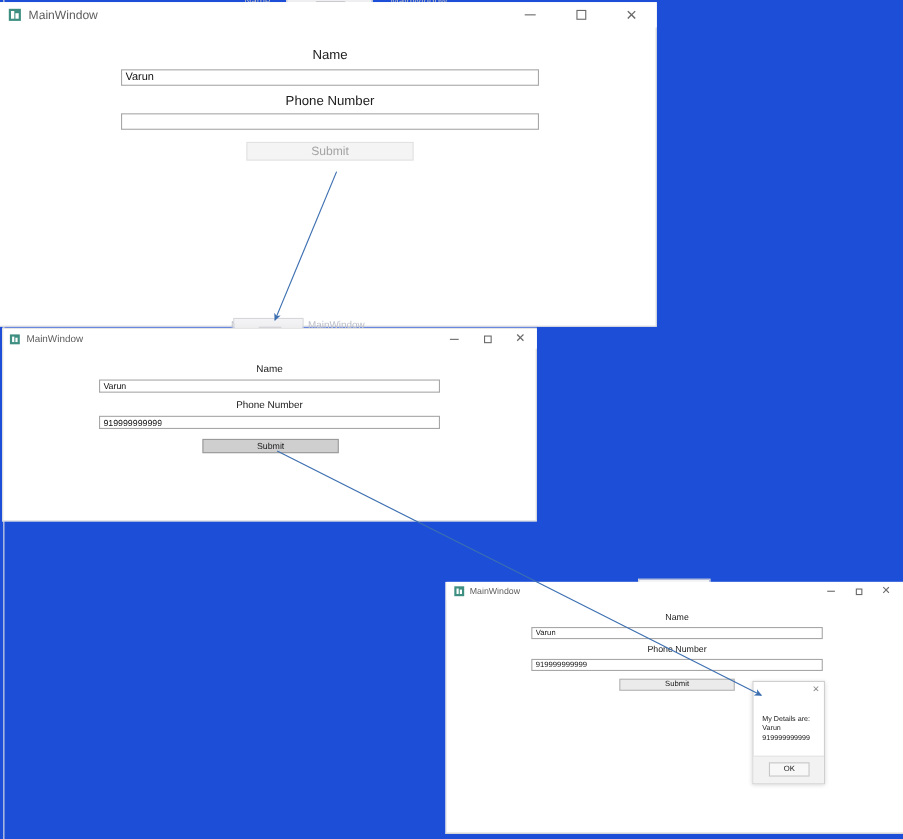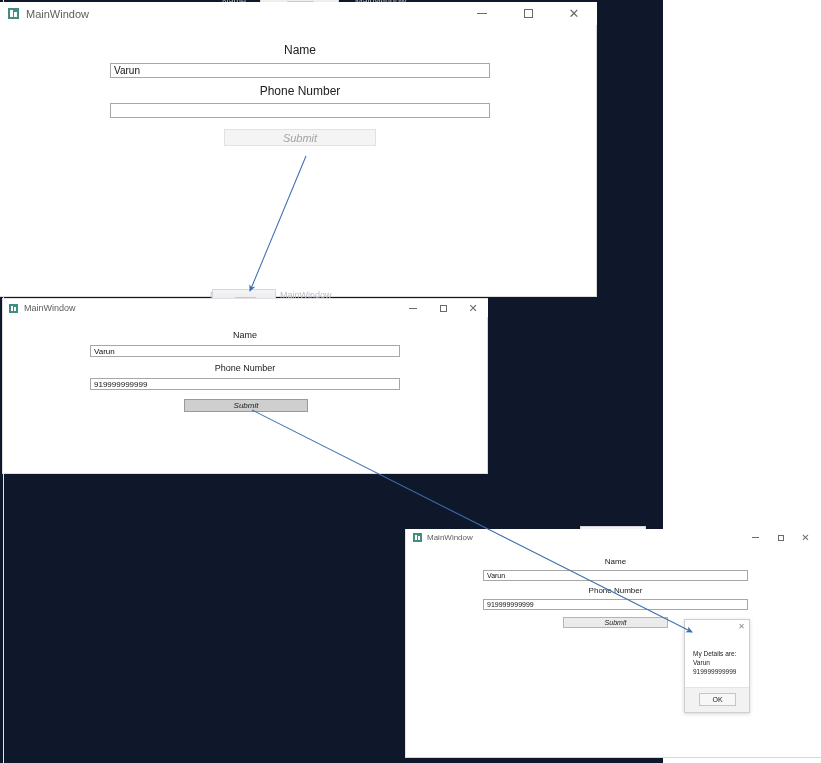--- a/index.html
+++ b/index.html
@@ -2,21 +2,21 @@
 <html><head>
 <meta charset="utf-8">
 <title>MainWindow form flow</title>
 <style>
   html,body{margin:0;padding:0;background:#ffffff;}
   body{
     width:821px;height:763px;position:relative;overflow:hidden;
     font-family:"Liberation Sans","DejaVu Sans",sans-serif;
     -webkit-font-smoothing:antialiased;
   }
-  .canvas{position:absolute;left:0;top:0;width:663px;height:763px;background:#0f172a;}
+  .canvas{position:absolute;left:0;top:0;width:821px;height:763px;background:#1d4ed8;}
 
   
   .win{position:absolute;background:#ffffff;box-sizing:border-box;}
   .titlebar{position:relative;box-sizing:border-box;background:#ffffff;display:flex;align-items:center;}
   .tb-icon{flex:0 0 auto;display:inline-block;position:relative;}
   .tb-icon .sq{position:absolute;left:0;top:0;width:100%;height:100%;background:#3e8f82;}
   .tb-icon .b1{position:absolute;background:#ffffff;}
   .tb-icon .b2{position:absolute;background:#ffffff;}
   .tb-title{color:#5d5d5d;white-space:nowrap;}
   .tb-btns{position:absolute;display:flex;align-items:center;}
@@ -24,21 +24,21 @@
   .tb-btn.dash{position:relative;}
   .tb-btn.dash i{display:block;background:#6a6a6a;}
   .tb-btn.sqr i{display:block;border:1px solid #6a6a6a;background:transparent;box-sizing:border-box;}
   .tb-btn.x{font-family:"Liberation Sans",sans-serif;font-weight:300;line-height:1;}
 
   
   .lbl{position:absolute;text-align:center;color:#202020;white-space:nowrap;}
   .tbox{position:absolute;box-sizing:border-box;border:1px solid #a7a7a7;background:#ffffff;
         display:flex;align-items:center;}
   .tbox span{color:#111;white-space:nowrap;overflow:hidden;}
-  .btn{position:absolute;box-sizing:border-box;display:flex;align-items:center;justify-content:center;white-space:nowrap;font-style:italic;}
+  .btn{position:absolute;box-sizing:border-box;display:flex;align-items:center;justify-content:center;white-space:nowrap;}
   .btn.disabled{border:1px solid #e2e2e2;background:#f4f4f4;color:#a3a3a3;}
   .btn.enabled{border:1px solid #9a9a9a;background:#cfcfcf;color:#1a1a1a;}
   .btn.normal{border:1px solid #b4b4b4;background:#ebebeb;color:#1a1a1a;}
 
   
   .strip{position:absolute;box-sizing:border-box;border:1px solid #d6d6da;
          background:linear-gradient(#f4f4f7,#ececed);}
   .strip .pill{position:absolute;background:#c9c9cf;border-radius:1px;}
   .ghost{position:absolute;color:#b9bcc6;white-space:nowrap;overflow:hidden;}
 

